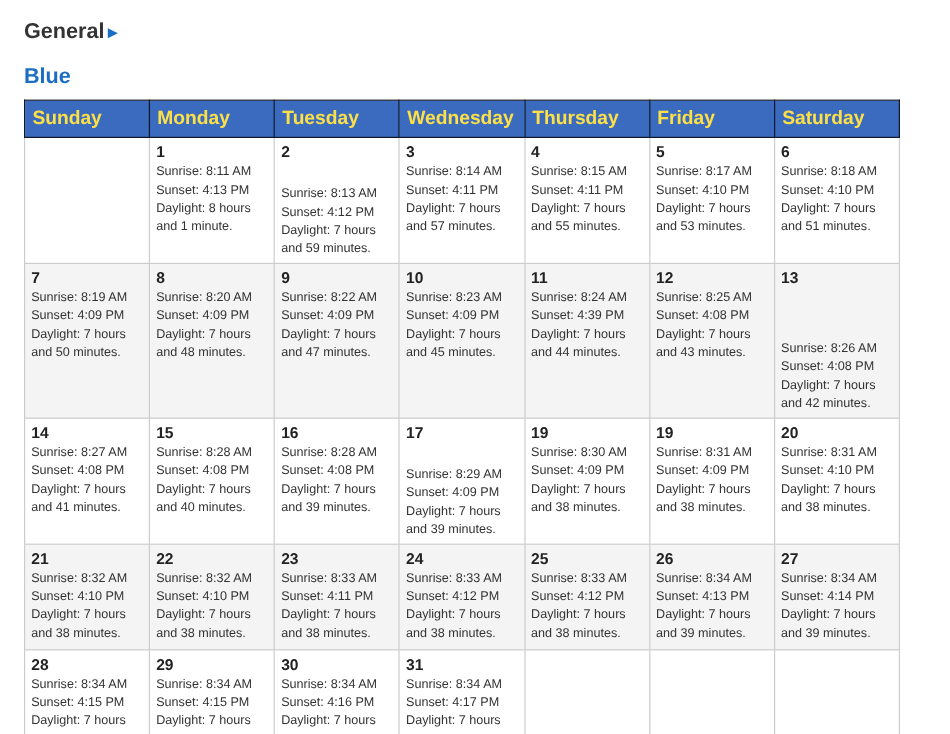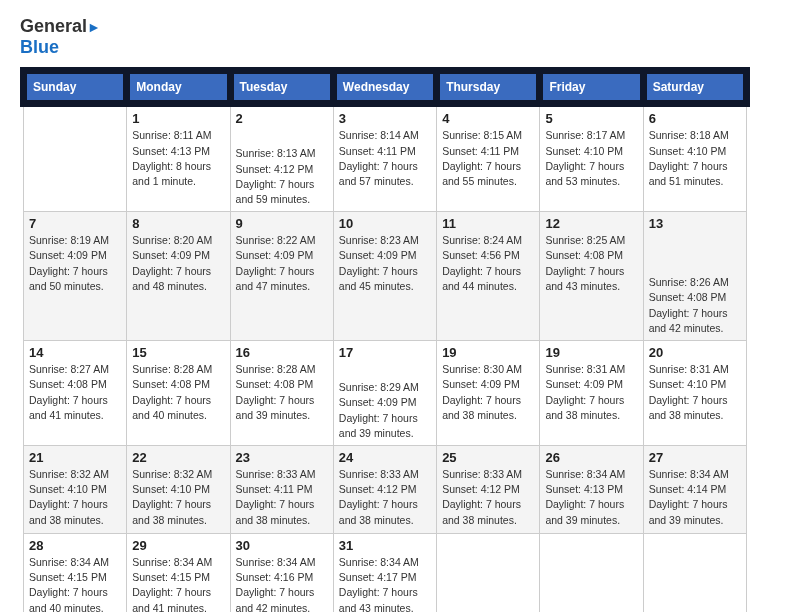--- a/index.html
+++ b/index.html
@@ -38,26 +38,26 @@
       font-size: 15px;
       color: #555;
     }
     .calendar {
       width: 100%;
       border-collapse: collapse;
       border: 1px solid #ccc;
     }
     .calendar th {
       background-color: #3a6bbf;
-      color: #ffffff;
-      font-size: 12px;
+      color: #fde047;
+      font-size: 16px;
       font-weight: bold;
       padding: 6px 6px;
       text-align: left;
-      border: 7px solid #0f172a;
+      border: 1px solid #0f172a;
     }
     .calendar td {
       border: 1px solid #ccc;
       vertical-align: top;
       padding: 4px 5px;
       width: calc(100% / 7);
       height: 88px;
     }
     .day-num {
       font-weight: bold;
@@ -87,21 +87,21 @@
 </head>
 <body>
 
 <div class="page">
   <div class="header">
     <div class="logo">
       <div>
         <div style="font-size:18px;font-weight:bold;line-height:1.15;">
           <span style="color:#333;">General</span><span style="color:#1a6fc4;font-size:14px;">►</span>
         </div>
-        <div style="font-size:18px;font-weight:bold;color:#1a6fc4;line-height:1.15;">Blue</div>
+        <div style="font-size:18px;font-weight:bold;color:#1a6fc4;line-height:1.15;margin-top:16px;">Blue</div>
       </div>
     </div>
     <div class="title-block">
       <div class="month-title"></div>
       <div class="location"></div>
     </div>
   </div>
 
   <table class="calendar">
     <thead>
@@ -186,21 +186,21 @@
           <td>
             <span class="day-num">10</span>
             <div class="day-info" style="white-space: pre-line;">Sunrise: 8:23 AM
 Sunset: 4:09 PM
 Daylight: 7 hours
 and 45 minutes.</div>
           </td>
           <td>
             <span class="day-num">11</span>
             <div class="day-info" style="white-space: pre-line;">Sunrise: 8:24 AM
-Sunset: 4:56 PM
+Sunset: 4:39 PM
 Daylight: 7 hours
 and 44 minutes.</div>
           </td>
           <td>
             <span class="day-num">12</span>
             <div class="day-info" style="white-space: pre-line;">Sunrise: 8:25 AM
 Sunset: 4:08 PM
 Daylight: 7 hours
 and 43 minutes.</div>
           </td>

